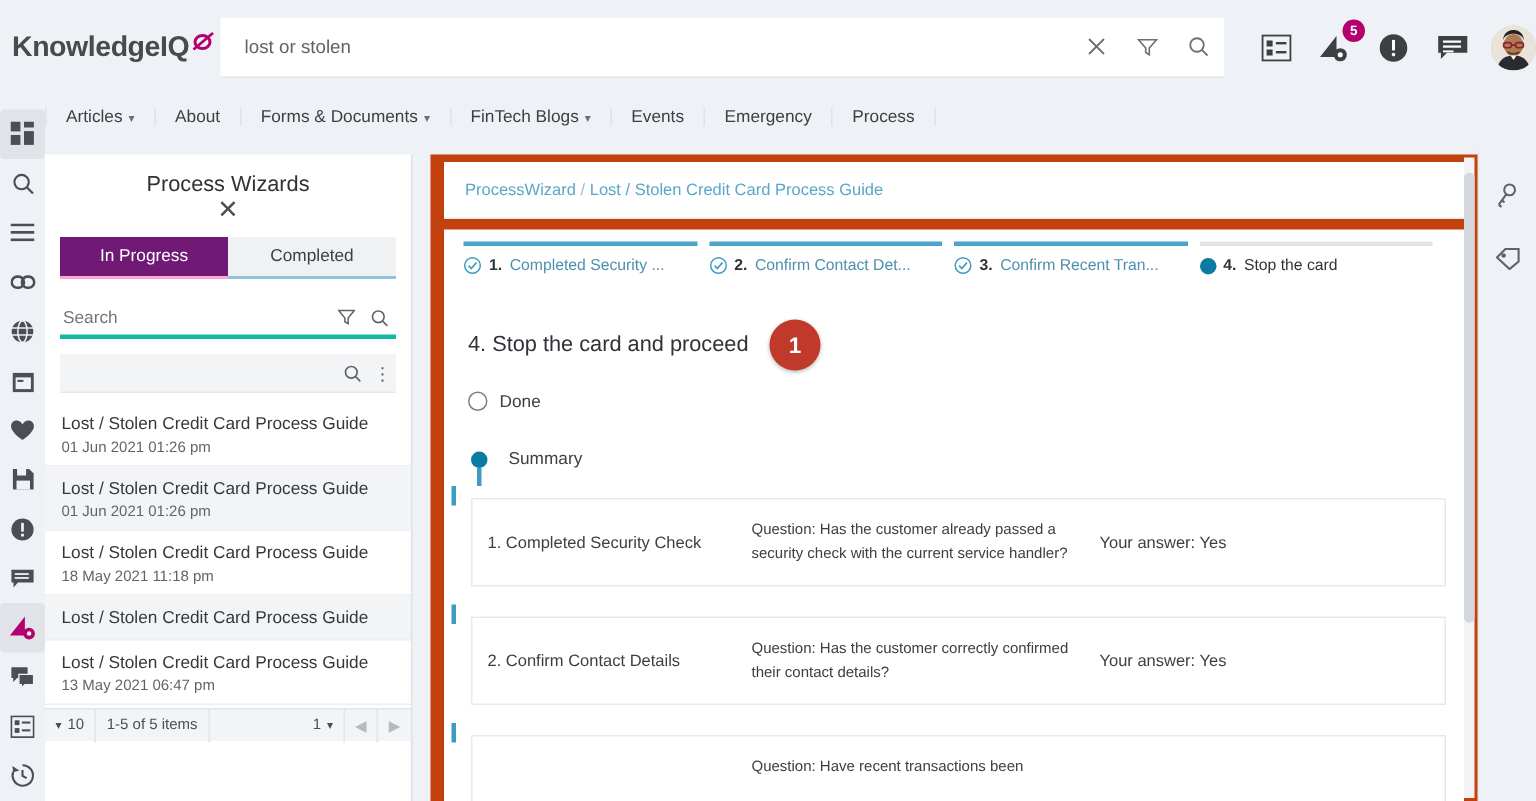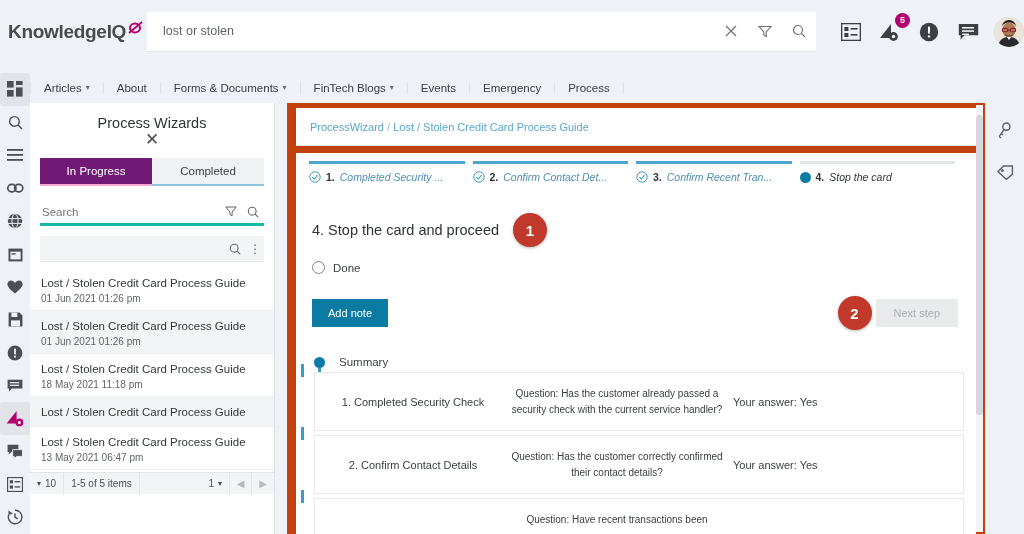--- a/index.html
+++ b/index.html
@@ -84,21 +84,21 @@
     display: flex; flex-direction: column; align-items: center;
     padding-top: 18px; gap: 18px;
     border-left: 1px solid #e3e6ea;
   }
   .rrail-ico { width: 24px; height: 24px; display: flex; align-items: center; justify-content: center; color: #5f6368; cursor: pointer; }
 
   
   .navtabs {
     position: absolute; left: 30px; top: 72px; width: 955px; height: 31px;
     background: #eef1f5;
-    display: flex; align-items: center;
+    display: flex; align-items: flex-start;
     font-size: 11.5px; color: #3c4043;
   }
   .navtab {
     display: flex; align-items: center; gap: 4px;
     padding: 0 13px;
     border-right: 1px solid #dfe2e7;
     cursor: pointer; white-space: nowrap;
   }
   .navtab:first-child { border-left: 1px solid #dfe2e7; }
   .caret { font-size: 8px; color: #6b7076; }
@@ -188,21 +188,21 @@
     overflow: hidden;
   }
   .stepper { display: flex; padding: 8px 13px 0 13px; }
   .step { flex: 1; padding-right: 8px; }
   .step-bar { height: 3px; background: #4ea3cc; margin-bottom: 7px; }
   .step-bar.idle { background: #e2e5e8; }
   .step-row { display: flex; align-items: center; gap: 5px; font-size: 10.5px; }
   .step-check { width: 12px; height: 12px; color: #3e9bc4; display: flex; align-items: center; justify-content: center; }
   .step-dot { width: 11px; height: 11px; border-radius: 50%; background: #0b7ba3; }
   .step-num { font-weight: 700; color: #2f3337; font-size: 10.5px; }
-  .step-label { color: #4e8fae; white-space: nowrap; overflow: hidden; text-overflow: ellipsis; max-width: 112px; font-style: italic; }
+  .step-label { color: #4e8fae; white-space: nowrap; overflow: hidden; text-overflow: ellipsis; max-width: 112px; }
   .step.active .step-label { color: #2f3337; }
 
   .steptitle { font-size: 14.5px; color: #2f3337; padding: 30px 0 0 16px; display: flex; align-items: center; }
   .radio-row { display: flex; align-items: center; gap: 8px; padding: 14px 0 0 16px; font-size: 11.5px; color: #3c4043; cursor: pointer; }
   .radio { width: 13px; height: 13px; border: 1.5px solid #7b8086; border-radius: 50%; }
 
   .btnrow { display: flex; align-items: center; padding: 22px 18px 0 16px; }
   .btn-primary {
     background: #0b7ba3; color: #fff; border: 0;
     font-size: 11px; padding: 8px 16px; cursor: pointer;
@@ -214,26 +214,25 @@
     margin-left: auto;
     font-family: "Liberation Sans", sans-serif;
   }
 
   .sumhead { display: flex; align-items: center; gap: 14px; padding: 26px 0 0 18px; position: relative; }
   .sumdot { width: 11px; height: 11px; border-radius: 50%; background: #0b7ba3; position: relative; }
   .sumdot::after { content: ""; position: absolute; left: 4px; top: 11px; width: 3px; height: 12px; background: #3e9bc4; }
   .sumlabel { font-size: 11.5px; color: #3c4043; }
 
   .sumrow {
-    margin: 4px 12px 0 18px;
+    margin: 20px 12px 0 18px;
     background: #fff; border: 1px solid #e7eaed;
     display: flex; align-items: center;
     padding: 13px 10px;
     position: relative;
-    text-align: center;
   }
   .sumrow::before {
     content: ""; position: absolute; left: -14px; top: -9px;
     width: 3px; height: 13px; background: #3e9bc4;
   }
   .sum-name { width: 176px; font-size: 11px; color: #3c4043; }
   .sum-q { width: 232px; font-size: 10px; color: #3c4043; line-height: 1.55; }
   .sum-a { font-size: 11px; color: #3c4043; }
 
   .annot {
@@ -611,25 +610,20 @@
       <div class="steptitle">
         <span>4. Stop the card and proceed</span>
         <span class="annot annot-1">1</span>
       </div>
 
       <div class="radio-row">
         <span class="radio"></span>
         <span>Done</span>
       </div>
 
-      <div class="btnrow">
-        <button class="btn-primary">Add note</button>
-        <span class="annot annot-2">2</span>
-        <button class="btn-disabled" style="margin-left:10px;">Next step</button>
-      </div>
 
       <div class="sumhead">
         <span class="sumdot"></span>
         <span class="sumlabel">Summary</span>
       </div>
 
       <div class="sumrow">
         <div class="sum-name">1. Completed Security Check</div>
         <div class="sum-q">Question: Has the customer already passed a security check with the current service handler?</div>
         <div class="sum-a">Your answer: Yes</div>

